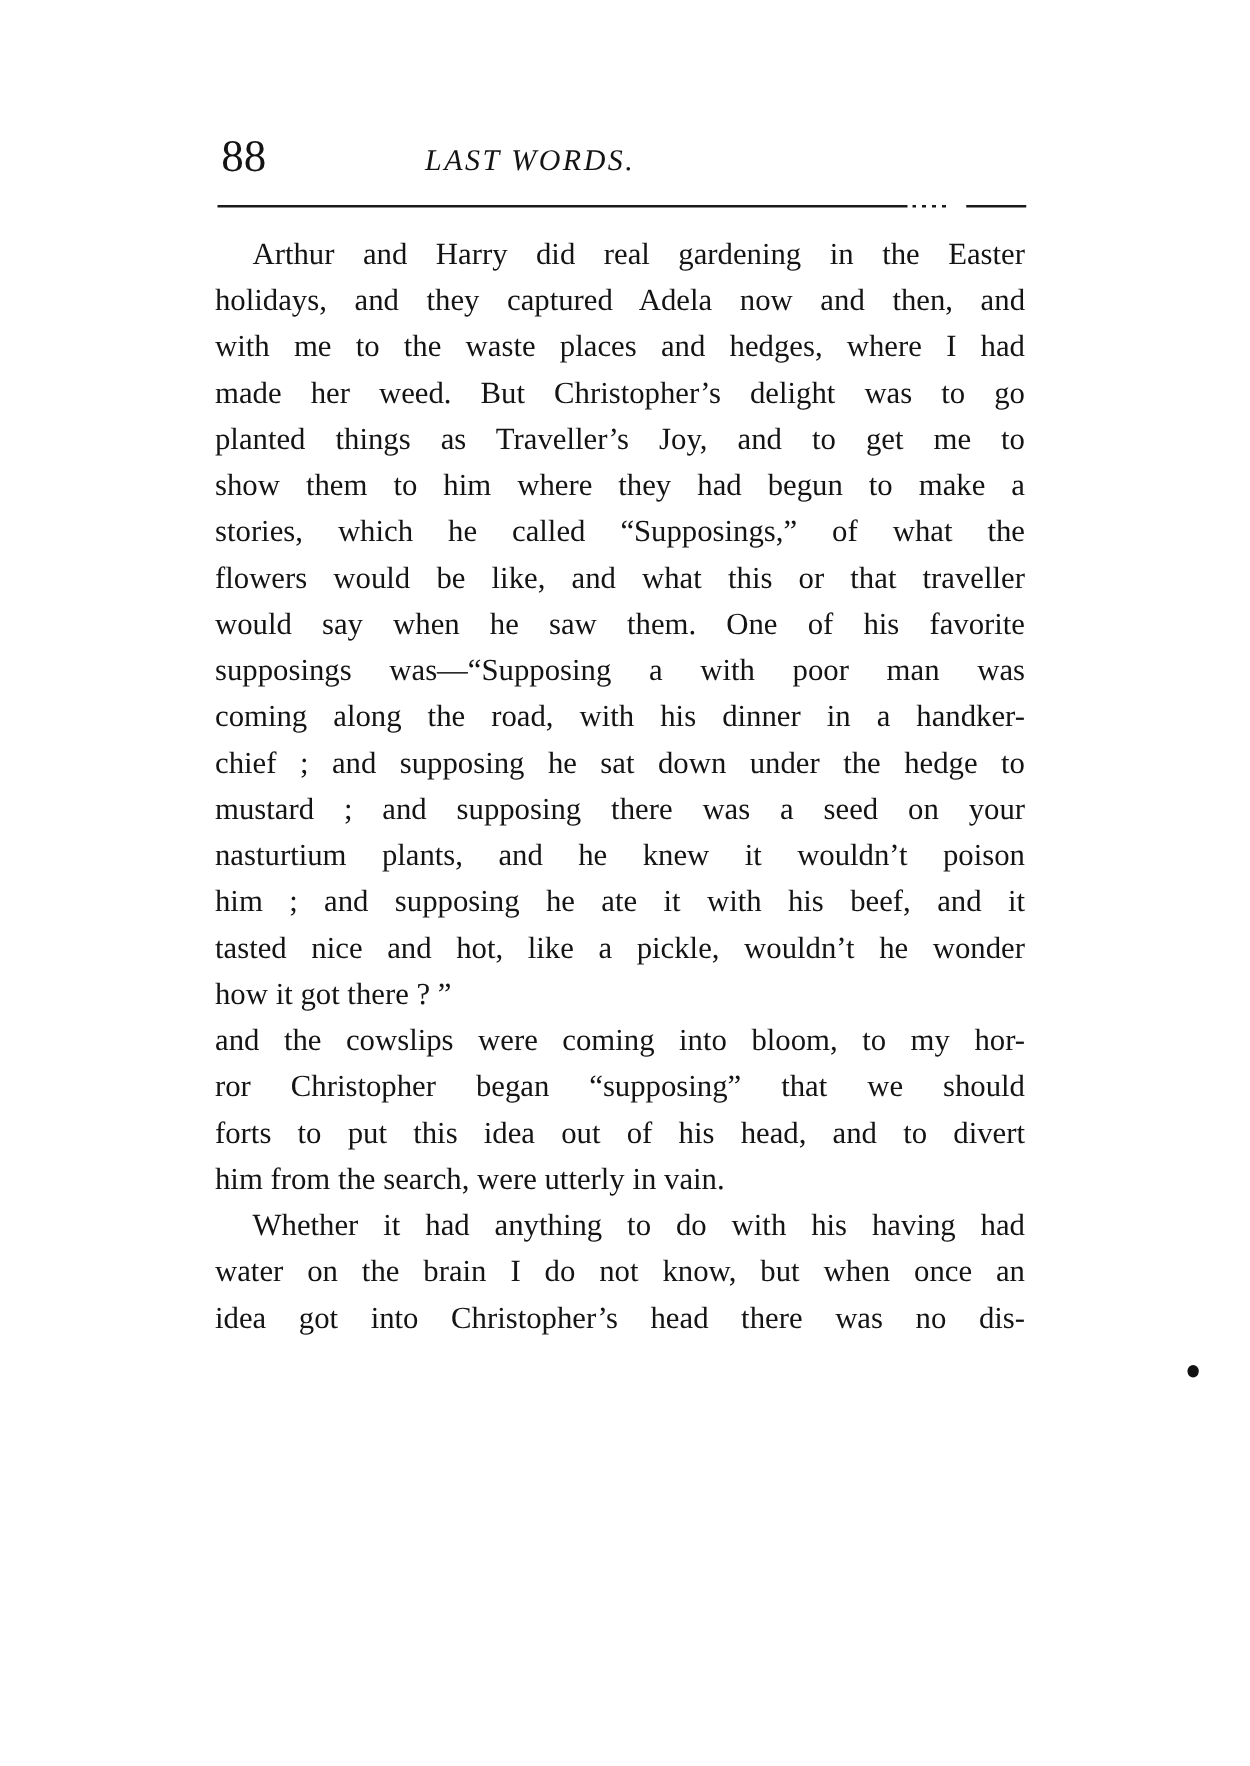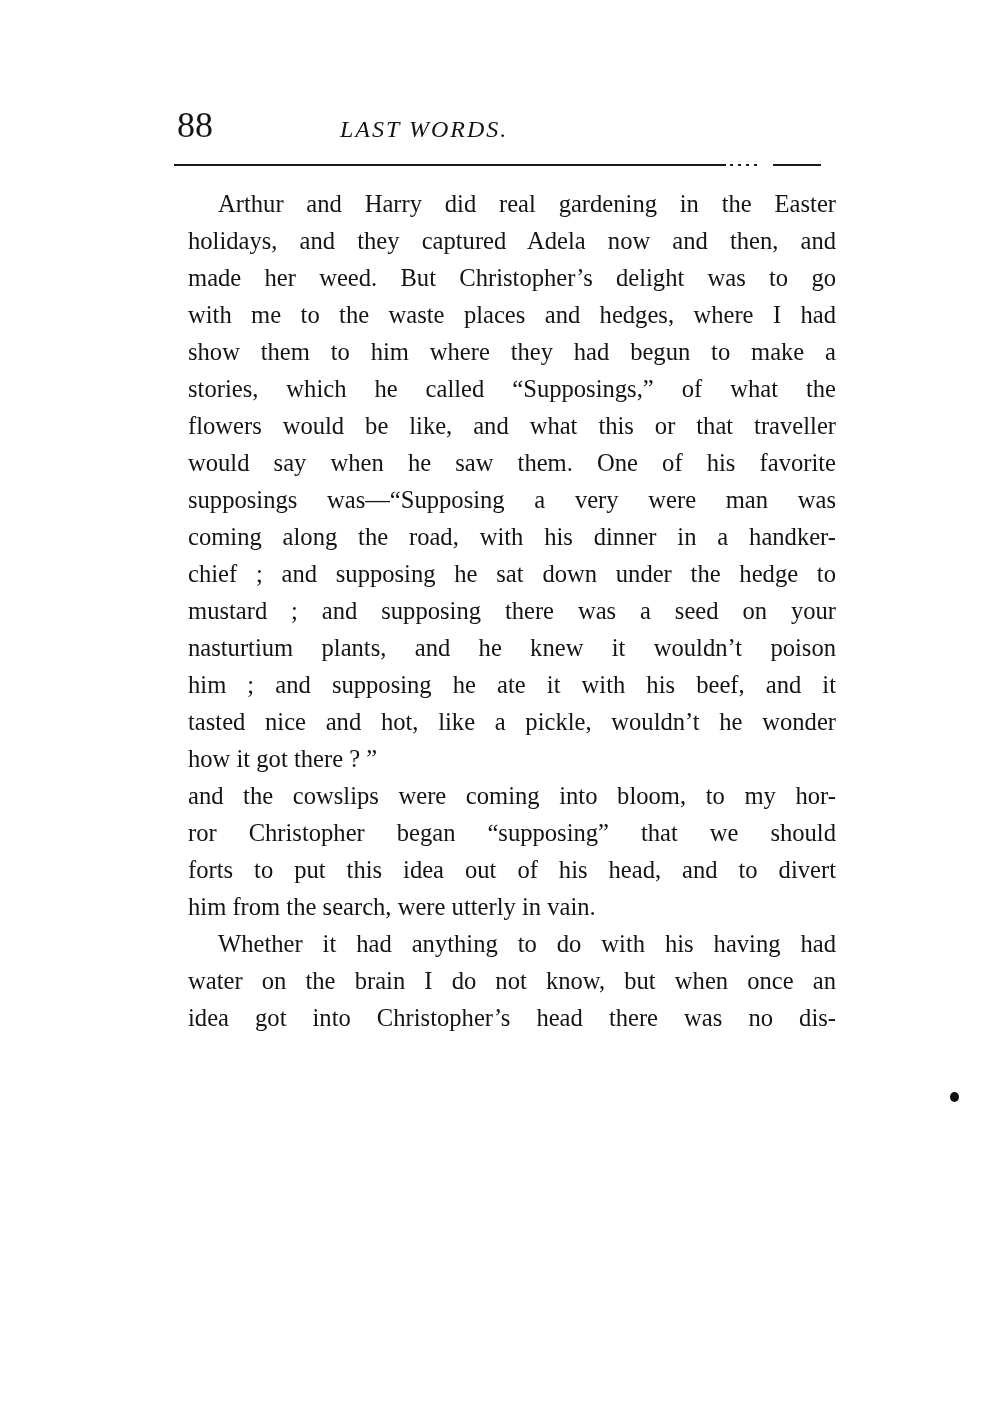--- a/index.html
+++ b/index.html
@@ -44,21 +44,21 @@
       position: absolute;
       top: 164px;
       left: 730px;
       width: 30px;
       height: 2px;
       background: repeating-linear-gradient(90deg, #1a1a1a 0 3px, transparent 3px 8px);
     }
     .rule-end { left: 773px; width: 48px; }
     .body-text {
       position: absolute;
-      left: 188px;
+      left: 172px;
       top: 185px;
       width: 648px;
     }
     .line {
       display: block;
       height: 37px;
       font-size: 24.6px;
       line-height: 37px;
       text-align: justify;
       text-align-last: justify;
@@ -83,27 +83,28 @@
 <div class="page-number">88</div>
 <div class="running-head">LAST WORDS.</div>
 <div class="rule rule-main"></div>
 <div class="rule-dots"></div>
 <div class="rule rule-end"></div>
 
 <div class="body-text">
   <div>
     <span class="line indent">Arthur and Harry did real gardening in the Easter</span>
     <span class="line">holidays, and they captured Adela now and then, and</span>
+    <span class="line">with me to the waste places and hedges, where I had</span>
     <span class="line">made her weed.  But Christopher’s delight was to go</span>
-    <span class="line">with me to the waste places and hedges, where I had</span>
+    <span class="line">planted things as Traveller’s Joy, and to get me to</span>
     <span class="line">show them to him where they had begun to make a</span>
     <span class="line">stories, which he called “Supposings,” of what the</span>
     <span class="line">flowers would be like, and what this or that traveller</span>
     <span class="line">would say when he saw them.  One of his favorite</span>
-    <span class="line"><span class="it">supposings</span><span> was—“Supposing a very were man was</span></span>
+    <span class="line"><span class="it">supposings</span><span> was—“Supposing a with poor man was</span></span>
     <span class="line">coming along the road, with his dinner in a handker-</span>
     <span class="line">chief ; and supposing he sat down under the hedge to</span>
     <span class="line">mustard ; and supposing there was a seed on your</span>
     <span class="line">nasturtium plants, and he knew it wouldn’t poison</span>
     <span class="line">him ; and supposing he ate it with his beef, and it</span>
     <span class="line">tasted nice and hot, like a pickle, wouldn’t he wonder</span>
     <span class="line last">how it got there ? ”</span>
   </div>
   <div>
     <span class="line">and the cowslips were coming into bloom, to my hor-</span>

